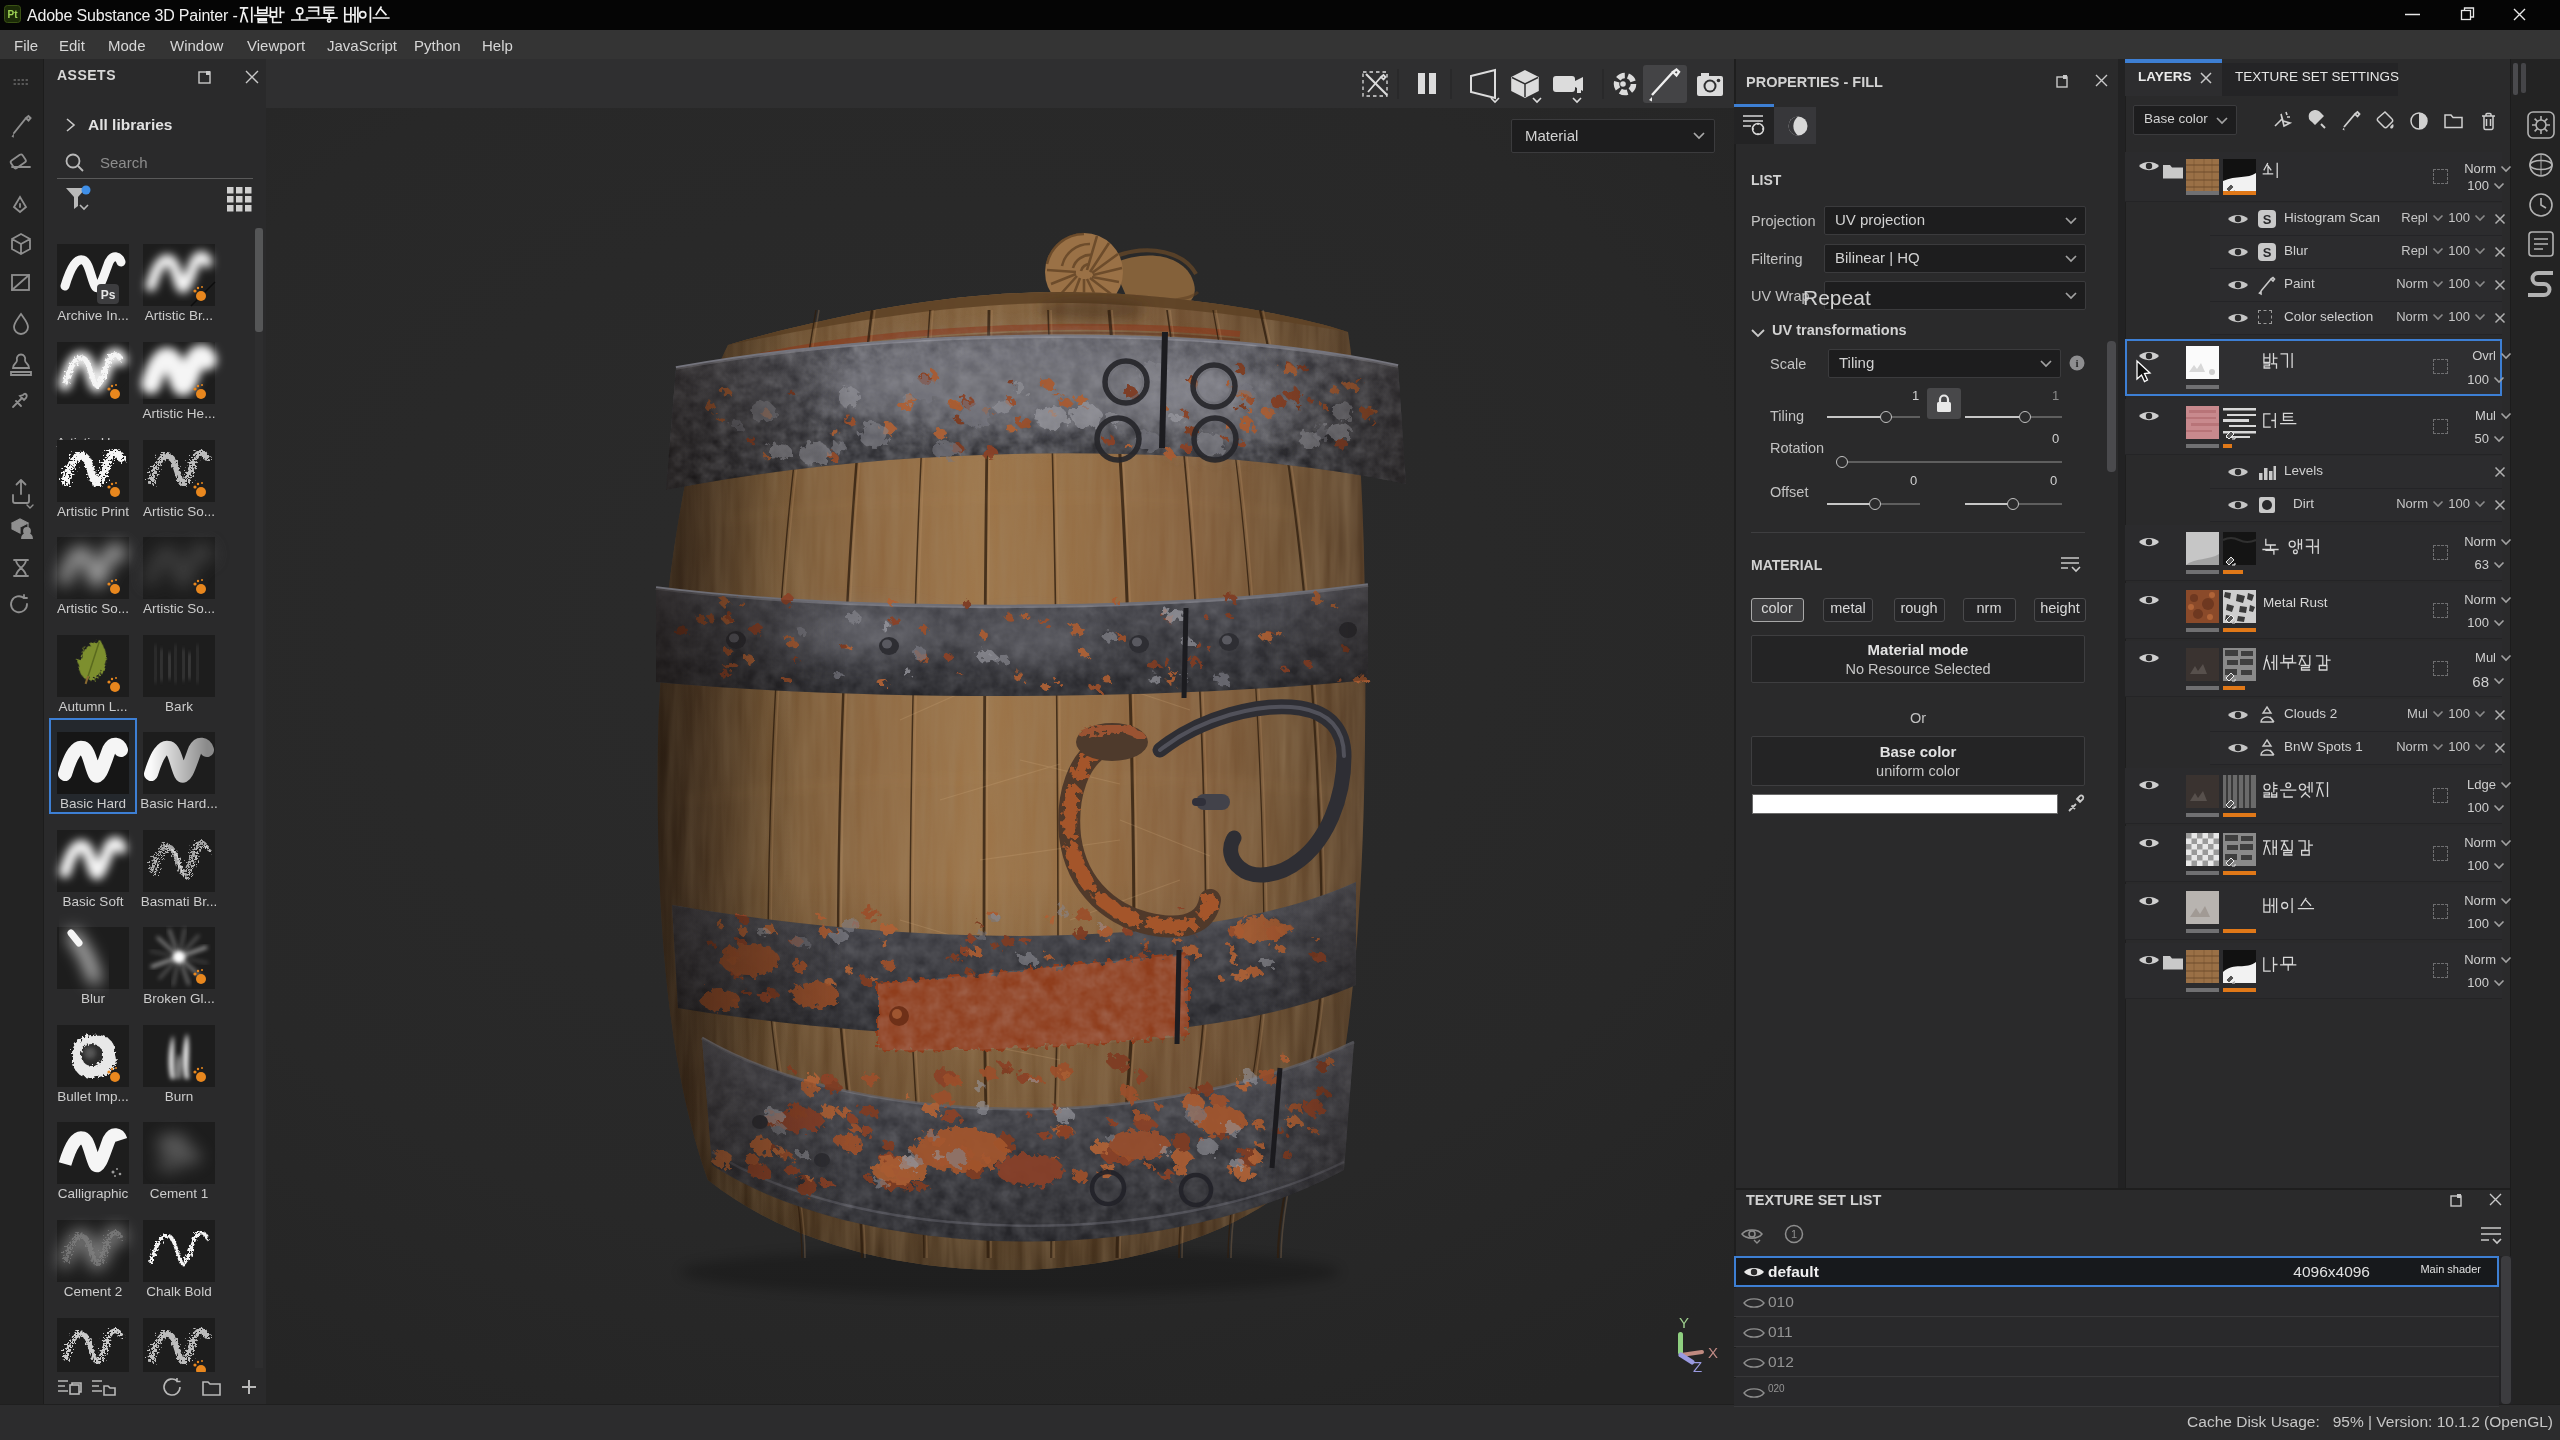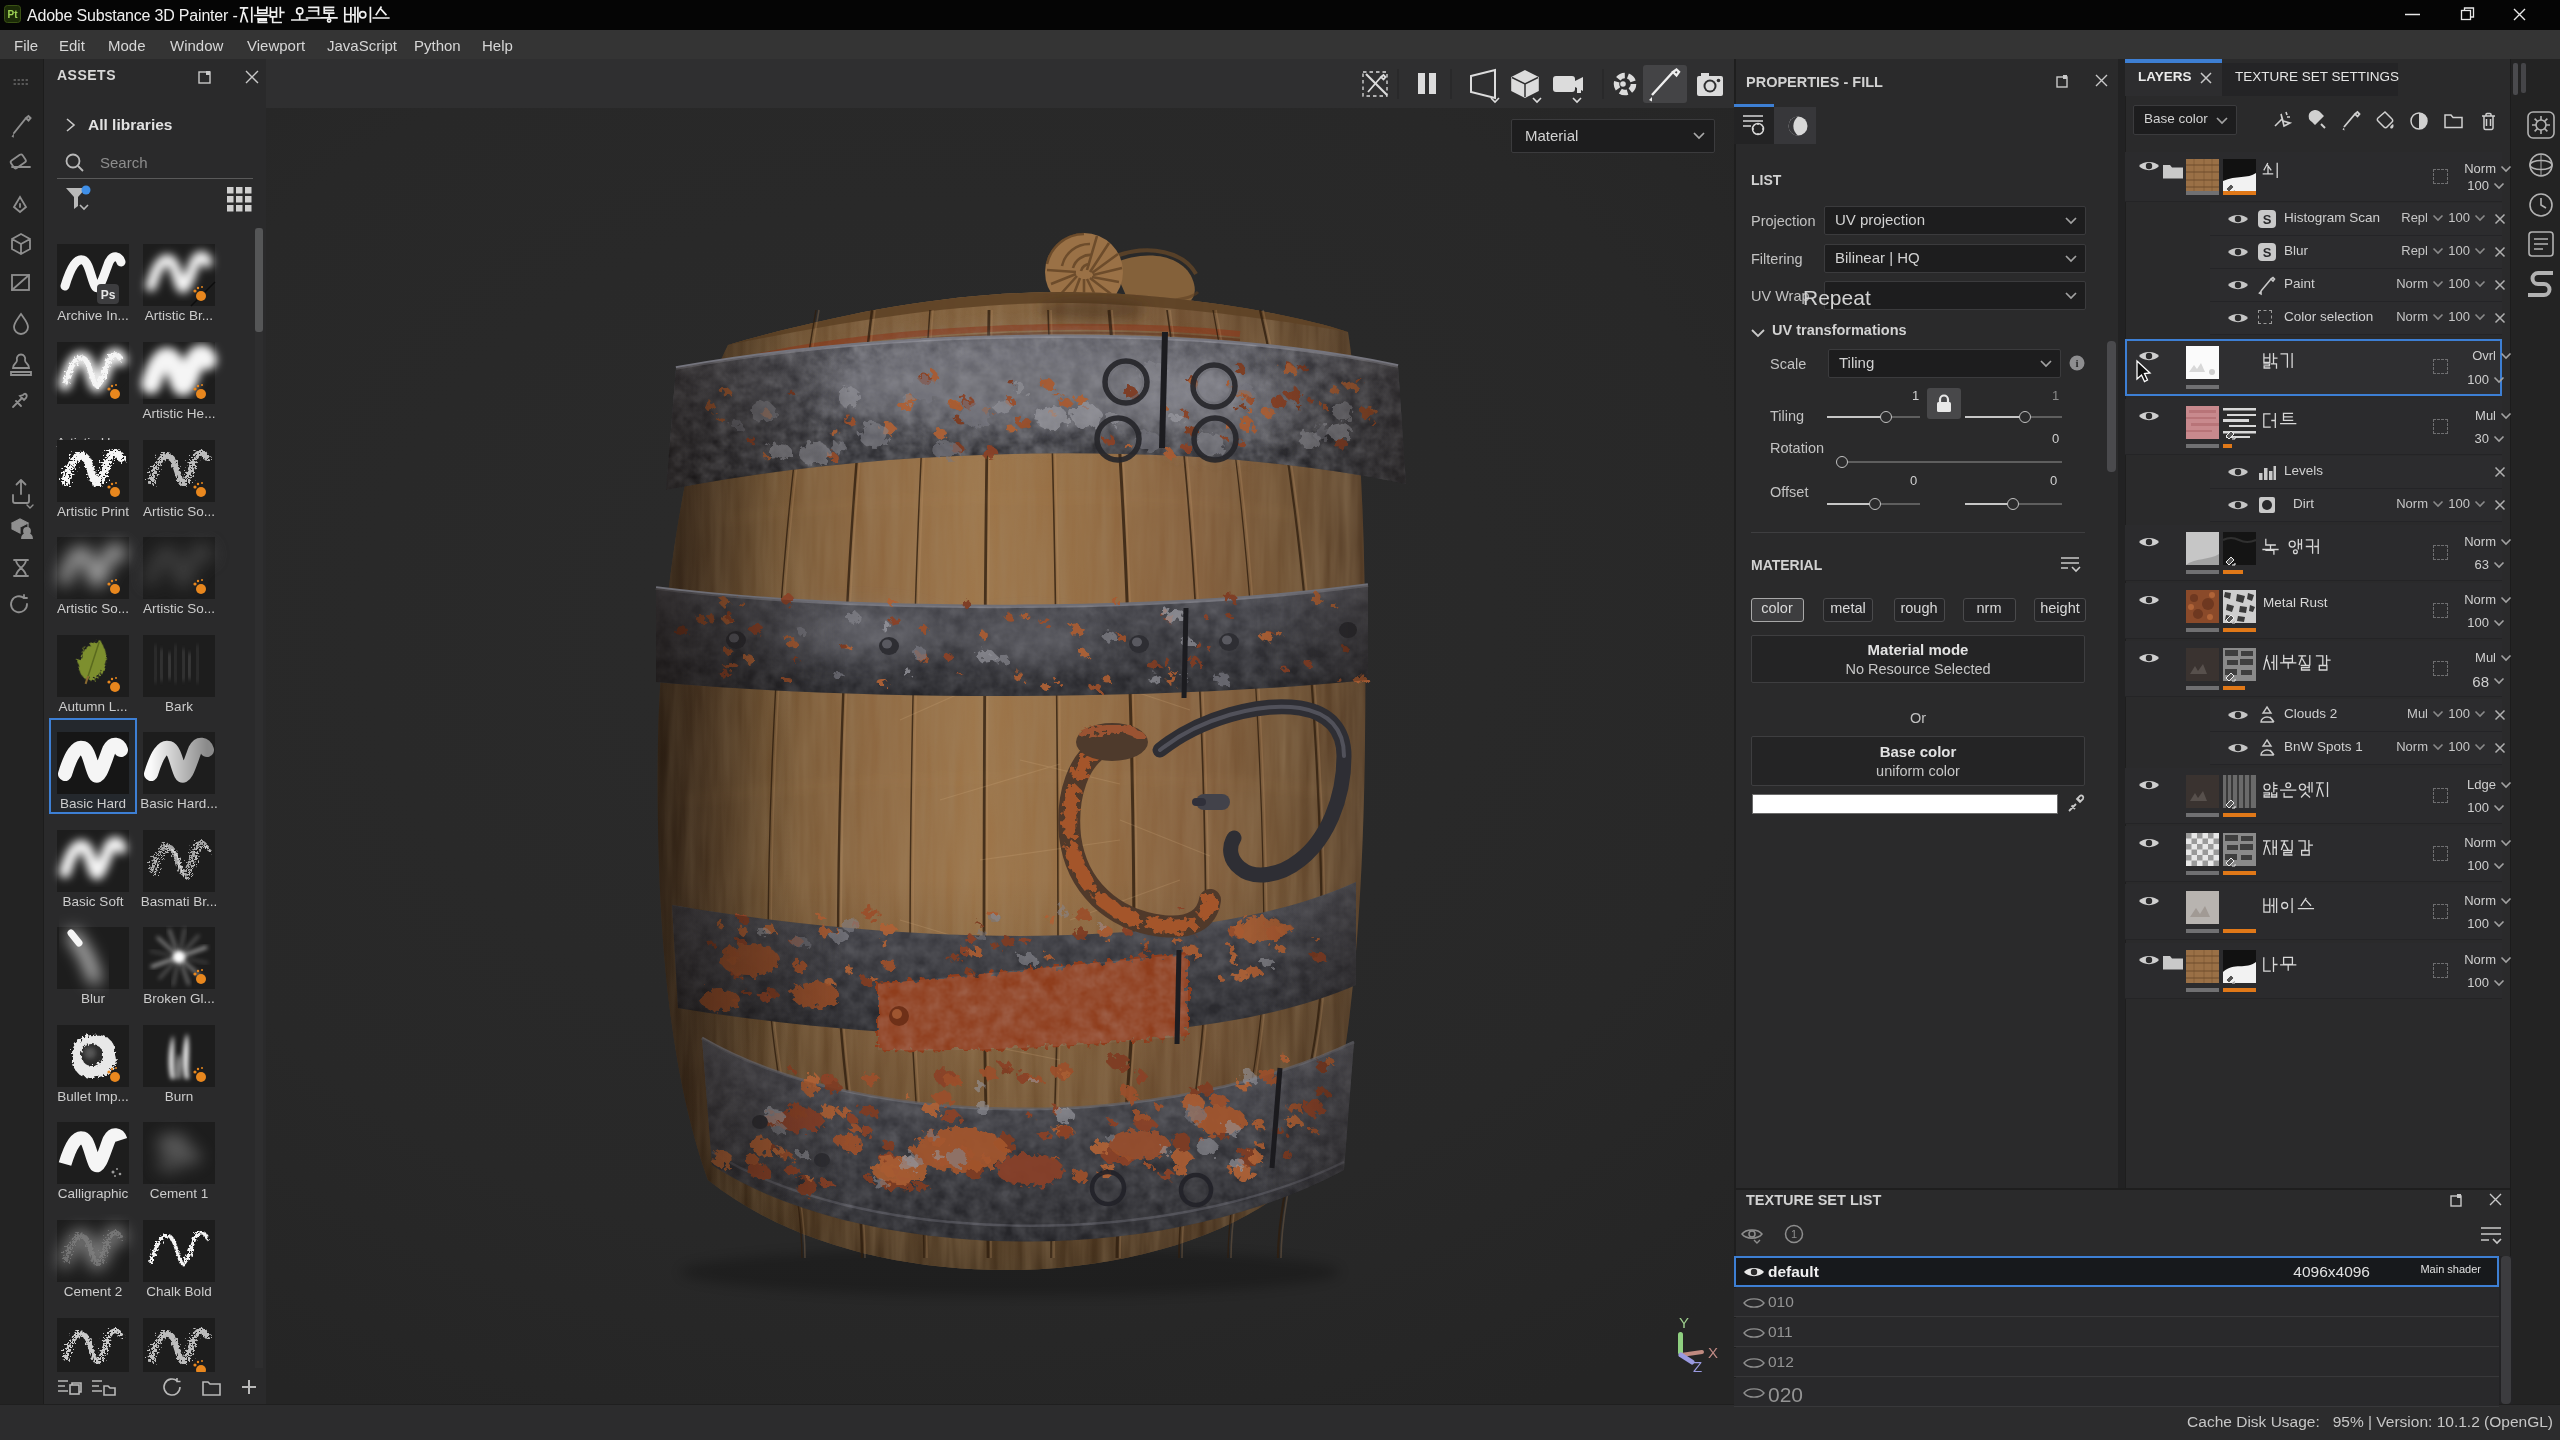--- a/index.html
+++ b/index.html
@@ -1337,21 +1337,21 @@
 <svg class="abs" style="left:2263px;top:411px" width="120" height="20" viewBox="0 0 120 20">
 <g fill="none" stroke="#d8d8d8" stroke-width="1.28" stroke-linecap="square">
       <path d="M6.9,2.8 L0.8,2.8 L0.8,16.2 L7.1,16.2 M12.3,2.6 L12.3,16.4 M8.9,9.5 L12.3,9.5 M29.4,2.3 L20.5,2.3 L20.5,9.3 L29.6,9.3 M20.5,5.8 L29.2,5.8 M17.7,12.6 L32.7,12.6"></path>
     </g>
 </svg>
 <div class="abs" style="left:2433px;top:419px;width:15px;height:15px;border:1.5px dashed #6e6e70"></div>
 <div class="txt" style="right:64px;top:408px;font-size:13px;color:#cfcfcf;font-weight:400;">Mul</div>
 <svg class="abs" style="left:2500px;top:412px" width="12" height="9">
     <path d="M1.5,1.5 l4.5,4.5 4.5,-4.5" stroke="#a2a2a2" stroke-width="1.6" fill="none"></path>
   </svg>
-<div class="txt" style="right:71px;top:431px;font-size:13px;color:#cfcfcf;font-weight:400;">30</div>
+<div class="txt" style="right:71px;top:431px;font-size:13px;color:#cfcfcf;font-weight:400;">50</div>
 <svg class="abs" style="left:2493px;top:435px" width="12" height="9">
     <path d="M1.5,1.5 l4.5,4.5 4.5,-4.5" stroke="#a2a2a2" stroke-width="1.6" fill="none"></path>
   </svg>
 <div class="abs" style="left:2210px;top:456px;width:292px;height:33px;background:#2c2c2e;border-bottom:1px solid #242427"></div>
 <svg class="abs" style="left:2227px;top:464px" width="22" height="16">
     <path d="M1,8 C5,2.5 17,2.5 21,8 C17,13.5 5,13.5 1,8z" fill="#c6c6c6"></path>
     <circle cx="11" cy="8" r="3.2" fill="#2a2a2b"></circle>
   </svg>
 <svg class="abs" style="left:2258px;top:463px" width="18" height="18" fill="#c9c9c9">
     <rect x="1" y="10" width="3.5" height="7"></rect>
@@ -1747,21 +1747,21 @@
 <div class="txt" style="left:1768px;top:1323px;font-size:15.5px;color:#949494;font-weight:400;">011</div>
 <div class="abs" style="left:1734px;top:1348px;width:765px;height:29px;background:#29292b;border-bottom:1px solid #38383a"></div>
 <svg class="abs" style="left:1743px;top:1355px" width="22" height="16">
     <path d="M1,8 C5,2.5 17,2.5 21,8 C17,13.5 5,13.5 1,8z" fill="none" stroke="#8e8e8e" stroke-width="1.4"></path>
   </svg>
 <div class="txt" style="left:1768px;top:1353px;font-size:15.5px;color:#949494;font-weight:400;">012</div>
 <div class="abs" style="left:1734px;top:1378px;width:765px;height:29px;background:#29292b;border-bottom:1px solid #38383a"></div>
 <svg class="abs" style="left:1743px;top:1385px" width="22" height="16">
     <path d="M1,8 C5,2.5 17,2.5 21,8 C17,13.5 5,13.5 1,8z" fill="none" stroke="#8e8e8e" stroke-width="1.4"></path>
   </svg>
-<div class="txt" style="left:1768px;top:1383px;font-size:21px;color:#949494;font-weight:400;">020</div>
+<div class="txt" style="left:1768px;top:1383px;font-size:10px;color:#949494;font-weight:400;">020</div>
 <div class="abs" style="left:2499px;top:1256px;width:14px;height:148px;background:#232325"></div>
 <div class="abs" style="left:2501px;top:1256px;width:10px;height:148px;background:#3c3c3f;border-radius:4px"></div>
 <svg class="abs" style="left:2524px;top:104px" width="36" height="220" fill="none" stroke="#b2b2b2" stroke-width="1.6">
 <g transform="translate(4,8)">
       <rect x="0" y="0" width="26" height="26" rx="5"></rect>
       <circle cx="13" cy="13" r="5"></circle>
       <path d="M13,4 v4 M13,18 v4 M4,13 h4 M18,13 h4 M6.6,6.6 l2.8,2.8 M16.6,16.6 l2.8,2.8 M19.4,6.6 l-2.8,2.8 M9.4,16.6 l-2.8,2.8"></path>
     </g>
 <g transform="translate(4,48)">
       <circle cx="13" cy="13" r="11"></circle>

